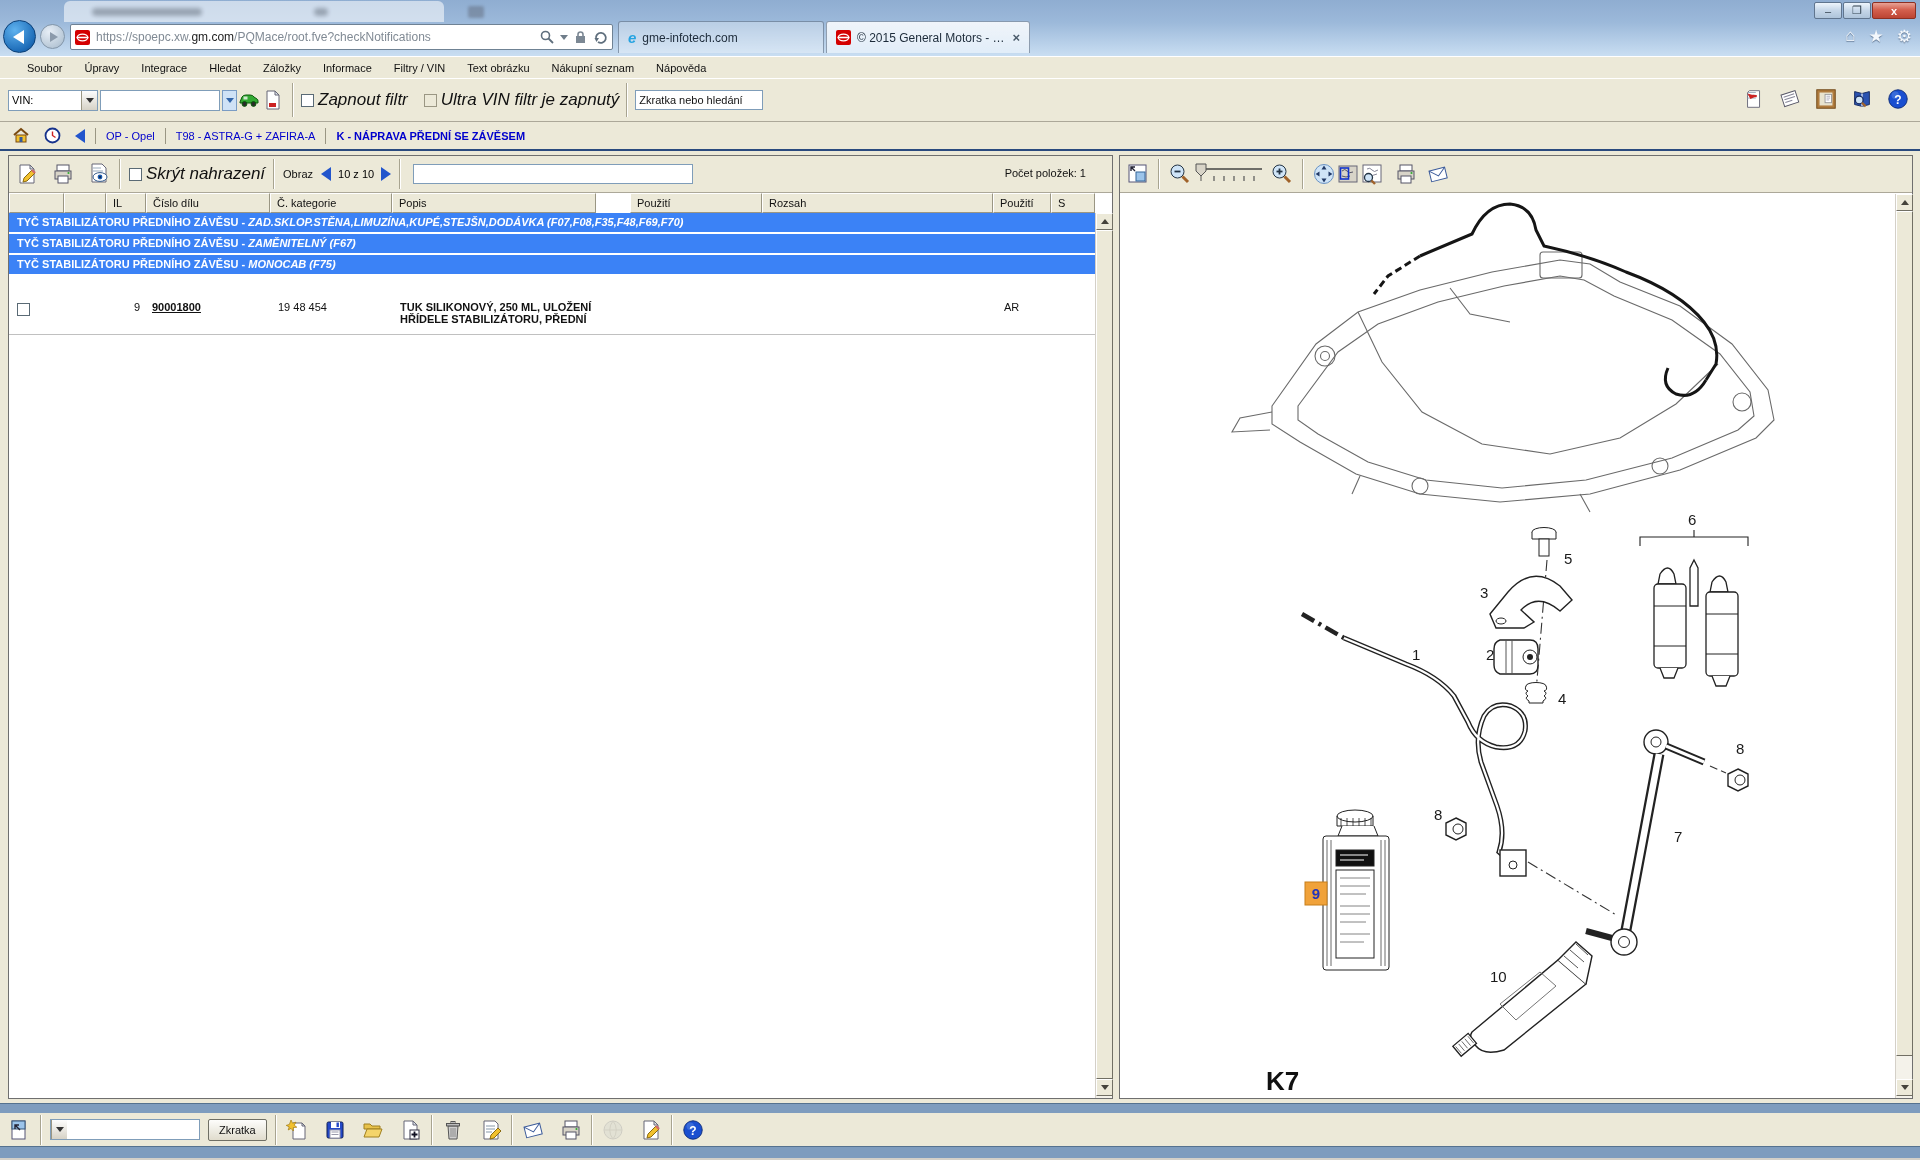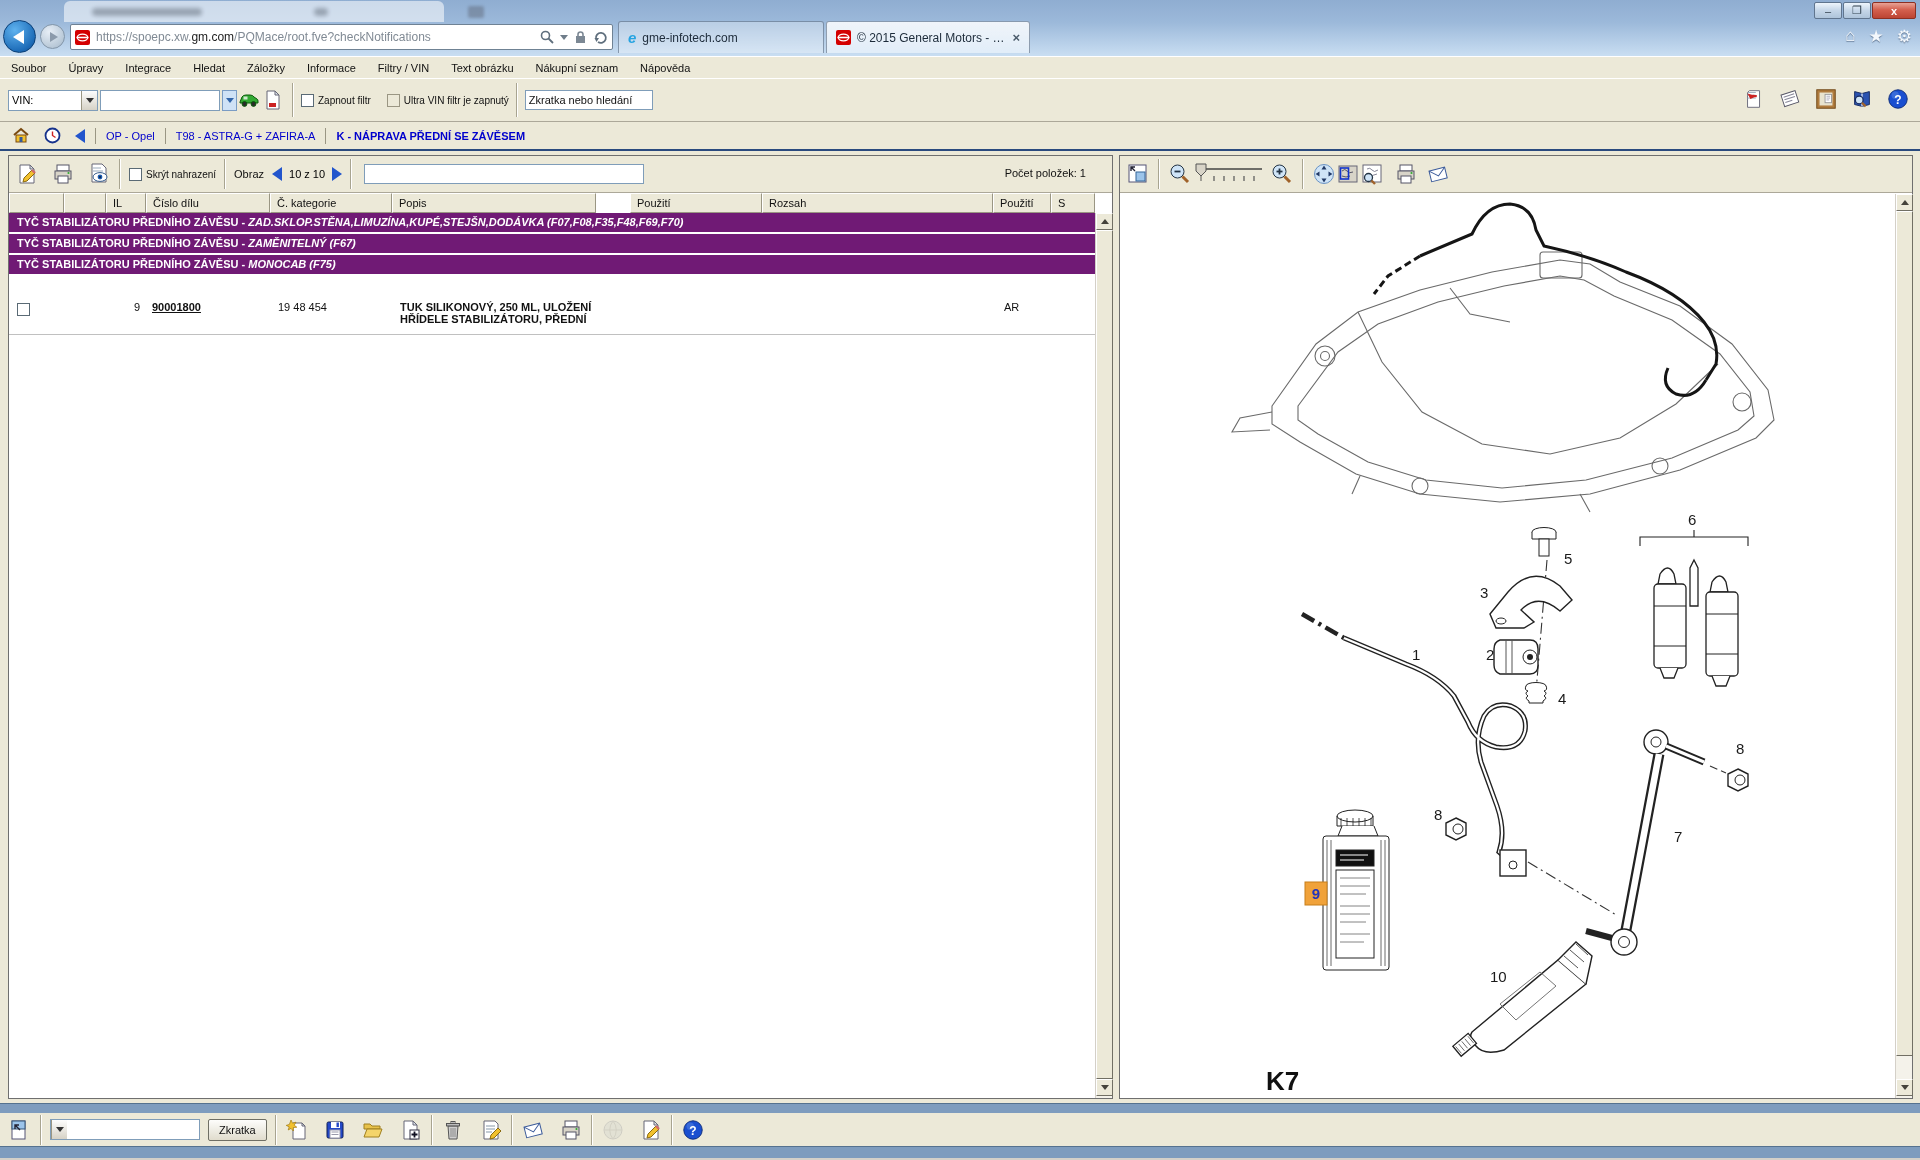--- a/index.html
+++ b/index.html
@@ -44,39 +44,39 @@
   .btab.inactive { background:rgba(255,255,255,.30); width:206px; }
   .btab.active { background:linear-gradient(rgba(255,255,255,.85),rgba(230,240,250,.85)); width:204px; }
   .btab .t-label { margin-left:6px; overflow:hidden; text-overflow:ellipsis; }
   .tab-close { margin-left:7px; font-size:13px; color:#4a5a6a; font-weight:bold; line-height:1; }
   .ie-e { color:#25a3e1; font-weight:bold; font-size:15px; font-style:italic; }
 
   #chrome-right-icons { position:absolute; right:8px; top:6px; display:flex; gap:13px; color:#f4f8fc; font-size:17px; text-shadow:0 1px 1px rgba(40,60,90,.6); }
 
   
   #menubar { position:absolute; left:0; top:56px; width:1920px; height:22px; background:#ece9d8;
-    border-top:1px solid #fff; display:flex; align-items:center; padding-left:0; }
+    border-top:1px solid #fff; display:flex; align-items:center; padding-left:16px; }
   .menu-item { font-size:11px; color:#111; padding:3px 11px; }
 
   
   #vinbar { position:absolute; left:0; top:78px; width:1920px; height:44px; background:#ece9d8;
     border-top:1px solid #fff; border-bottom:1px solid #aca899; display:flex; align-items:center; padding-left:8px; }
   .vsep { width:0; height:34px; border-left:1px solid #a8a490; border-right:1px solid #fff; margin:0 7px; }
   .fieldbox { border:1px solid #7f9db9; background:#fff; height:21px; font-size:11px; }
   #vin-select { width:90px; display:flex; align-items:center; }
   #vin-select .sel-label { flex:1; padding-left:3px; }
   .sel-btn { width:16px; height:19px; background:linear-gradient(#fdfdfd,#d6d2c6); border-left:1px solid #9a9683; display:flex; align-items:center; justify-content:center; }
   .sel-btn .caret-down { border-top-color:#333; }
   #vin-input { width:120px; margin-left:2px; }
   #vin-dd { width:15px; height:21px; background:#cfe2f6; border:1px solid #7a9cc4; display:flex; align-items:center; justify-content:center; margin-left:2px; }
   #vin-dd .caret-down { border-top-color:#3366aa; }
   .tool-ico { width:24px; height:24px; display:inline-flex; align-items:center; justify-content:center; }
   .cbox { width:13px; height:13px; background:#fff; border:1px solid #5a6a75; display:inline-block; }
   .cbox.disabled { background:#ece9d8; border-color:#9a9683; }
-  .cb-label { font-size:10px; margin-left:4px; color:#111; }
+  .cb-label { font-size:17px; margin-left:4px; color:#111;font-style:italic; }
   #quick-search { width:128px; padding-left:3px; font-family:"Liberation Sans",sans-serif; font-size:11px; color:#111; border:1px solid #7f9db9; height:20px; }
   #vin-right-icons { position:absolute; right:10px; top:8px; display:flex; gap:12px; }
 
   
   #crumbbar { position:absolute; left:0; top:122px; width:1920px; height:29px; background:#ece9d8;
     border-bottom:2px solid #2a4a7e; display:flex; align-items:center; padding-left:12px; }
   .crumb-sep { width:0; height:16px; border-left:1px solid #9a9683; margin:0 10px; }
   .crumb-link { font-size:11px; color:#0000cc; white-space:nowrap; }
   .crumb-link.bold { font-weight:bold; }
   .tri-left { width:0; height:0; border-top:7px solid transparent; border-bottom:7px solid transparent; border-right:10px solid #2255cc; margin-left:14px; }
@@ -94,21 +94,21 @@
   .nav-tri-r { width:0; height:0; border-top:7px solid transparent; border-bottom:7px solid transparent; border-left:10px solid #2255cc; }
   .pt-label { font-size:11px; color:#111; }
   #img-pos { font-size:11px; margin:0 7px; }
   #page-input { width:280px; height:20px; border:1px solid #7f9db9; margin-left:4px; }
   #items-count { position:absolute; right:26px; top:11px; font-size:11px; color:#111; }
 
   
   #grid-header { position:absolute; left:0; top:37px; width:1086px; height:20px; }
   .hcell { position:absolute; top:0; height:20px; background:#ece9d8; border:1px solid #9a9683;
     border-top-color:#fff; border-left-color:#fff; font-size:11px; color:#111; padding:3px 0 0 6px; overflow:hidden; }
-  .grow { position:absolute; left:0; width:1086px; height:20px; background:#701a75; color:#fff;
+  .grow { position:absolute; left:0; width:1086px; height:20px; background:#3b82f6; color:#fff;
     font-size:11px; font-weight:bold; padding:3px 0 0 8px; border-bottom:1px solid #fff; white-space:nowrap; overflow:hidden; }
   .grow .variant { font-style:italic; font-weight:bold; }
   #data-row { position:absolute; left:0; top:139px; width:1086px; height:40px; border-bottom:1px solid #c0c0c0; }
   #data-row .cell { position:absolute; font-size:11px; color:#111; top:6px; }
   .part-link { color:#00209a; font-weight:bold; text-decoration:underline; }
   .desc { font-weight:bold; line-height:12px; }
 
   
   .sbar-v { position:absolute; width:17px; background:#f4f2ea; border-left:1px solid #d4d0c8; }
   .sb-btn { position:absolute; left:0; width:17px; height:17px; background:#ece9d8; border:1px solid;

